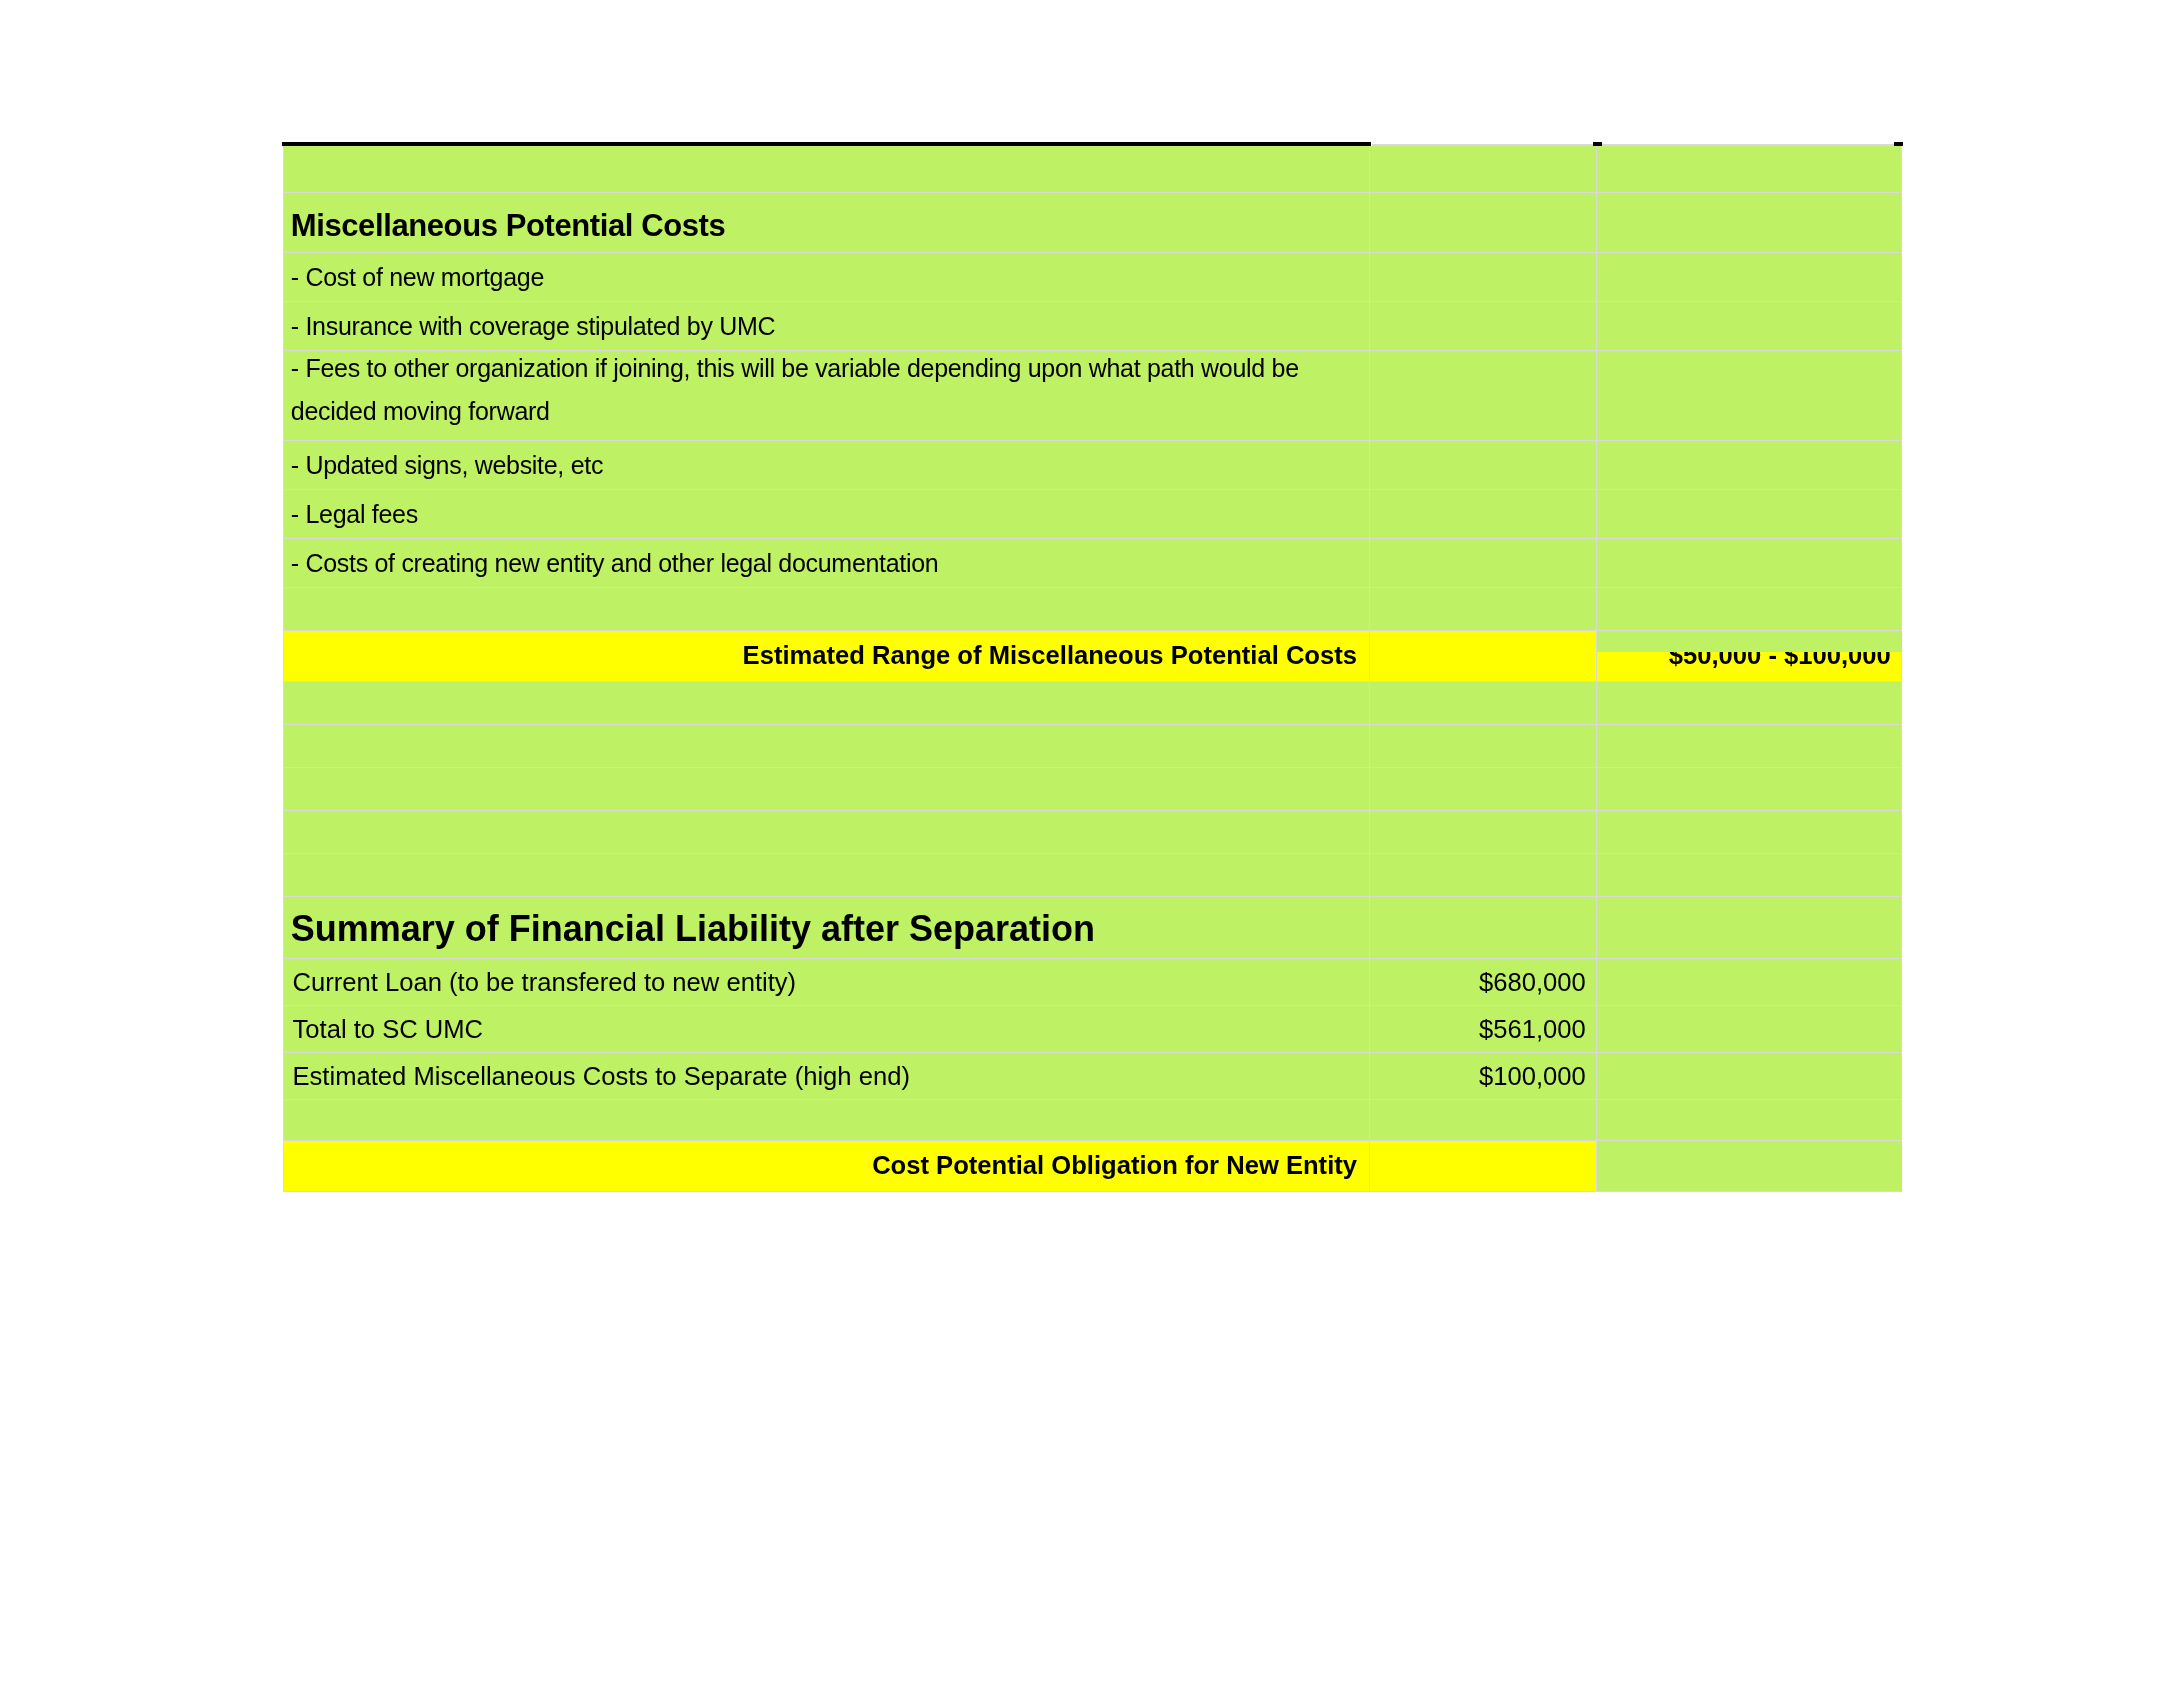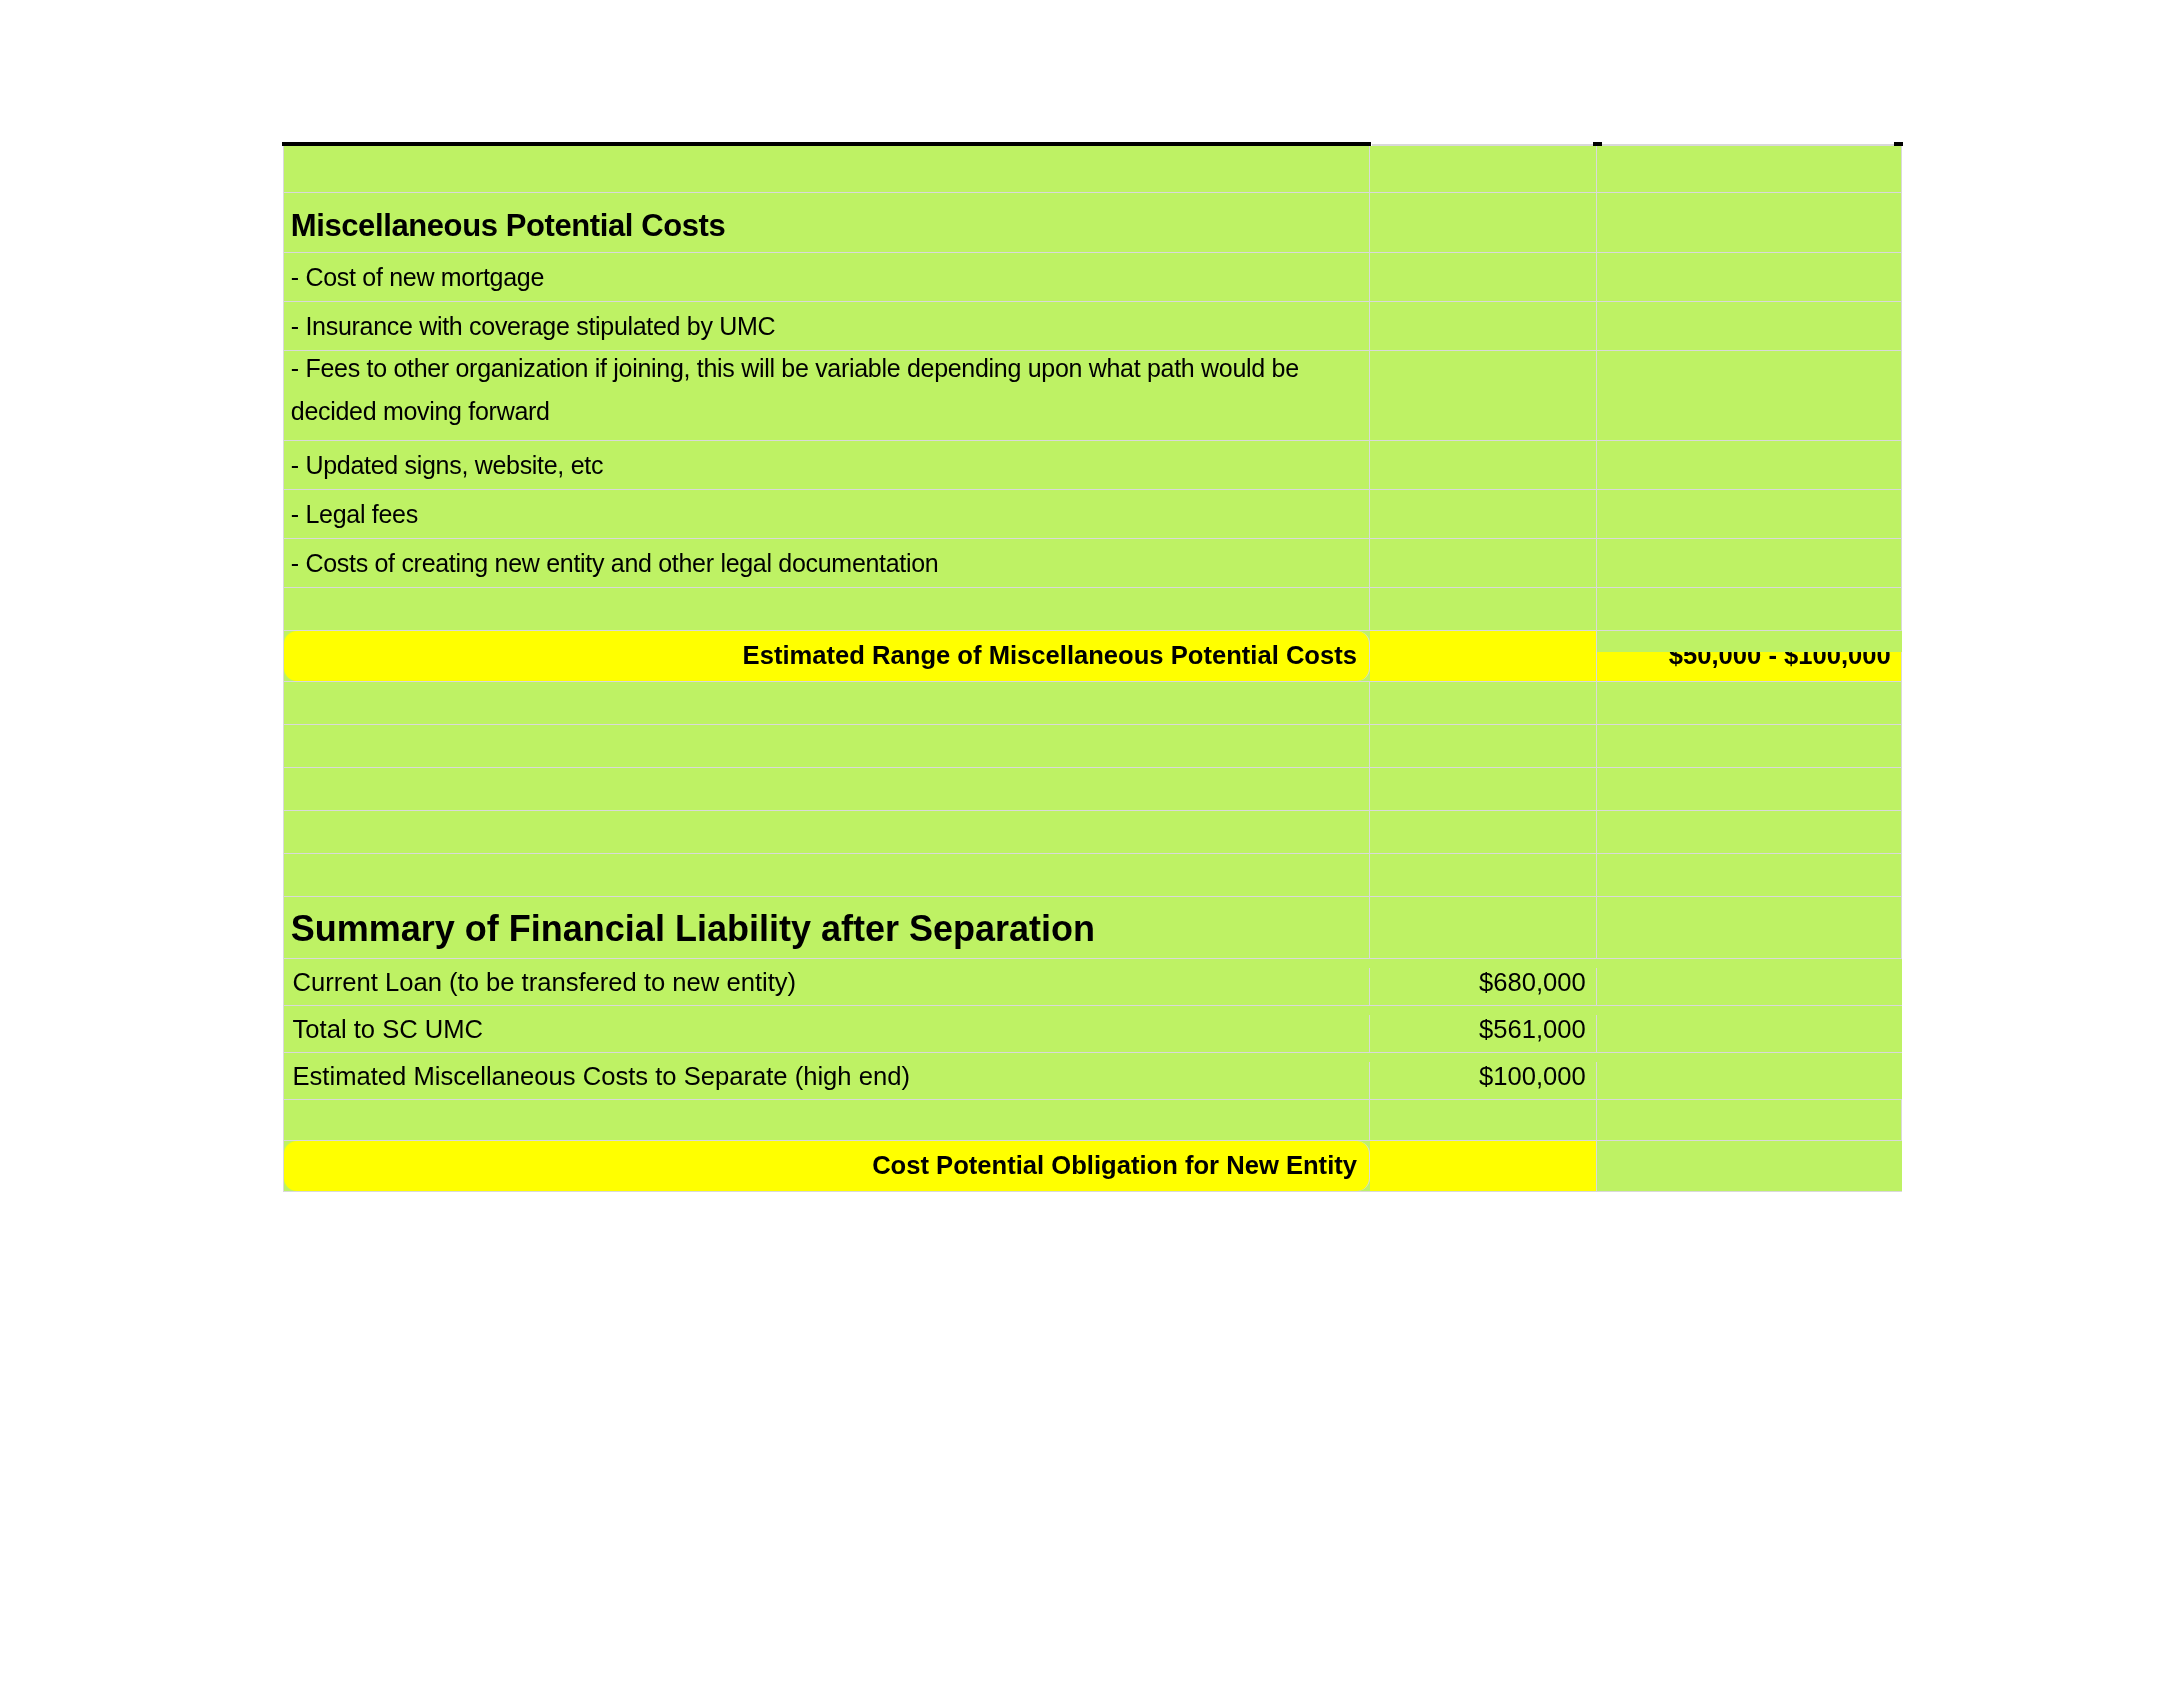--- a/index.html
+++ b/index.html
@@ -57,21 +57,21 @@
   .colC{width:305px;justify-content:flex-end;text-align:right;}
 
   
   .empty-top{height:47px;}
   .header1{height:60px;}
   .header2{height:62px;}
   .item{height:49px;}
   .item-tall{height:90px;}
   .spacer{height:43px;}
   .spacer-sm{height:41px;}
-  .amount{height:47px;align-items:flex-end;}
+  .amount{height:47px;}
   .total{height:51px;}
 
   
   .header1 .colA{
     font-weight:bold;font-size:31px;letter-spacing:-0.4px;
     padding:0 8.5px 8.5px 6.8px;
   }
   .header2 .colA{
     font-weight:bold;font-size:36px;
     padding:0 8.5px 8.5px 6.8px;
@@ -94,21 +94,20 @@
     padding:0 10.2px 7.7px 0;
   }
   .total .cell{
     background:var(--highlight);
     font-weight:bold;
   }
   .total .colA{
     font-size:25.6px;
     justify-content:flex-end;text-align:right;
     padding:0 12px 11px 6.8px;
-    border-radius:13px;
   }
   .total .colC{
     font-size:25.6px;
     padding:0 10.2px 11px 0;
     margin-top:21px;
   }
 </style>
 </head>
 <body>
 

